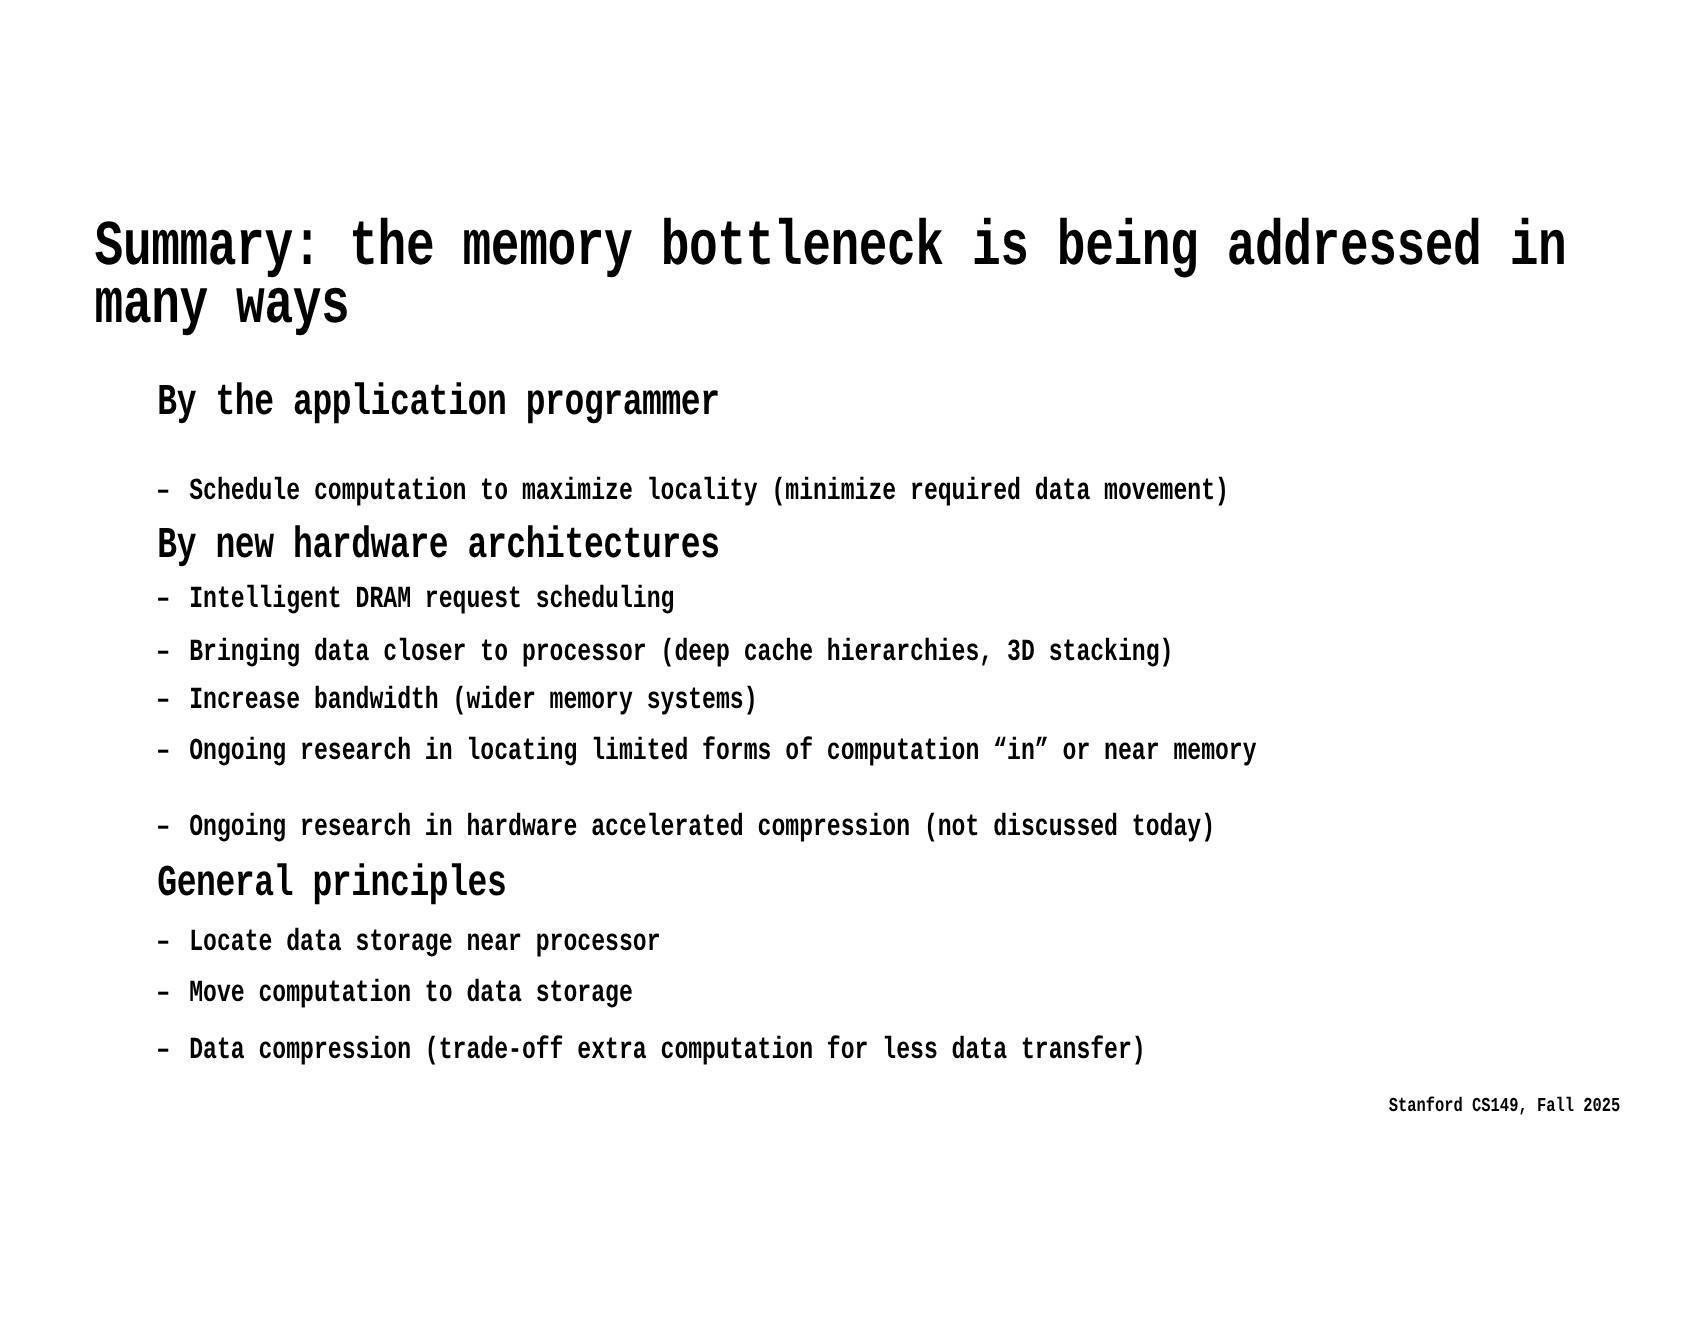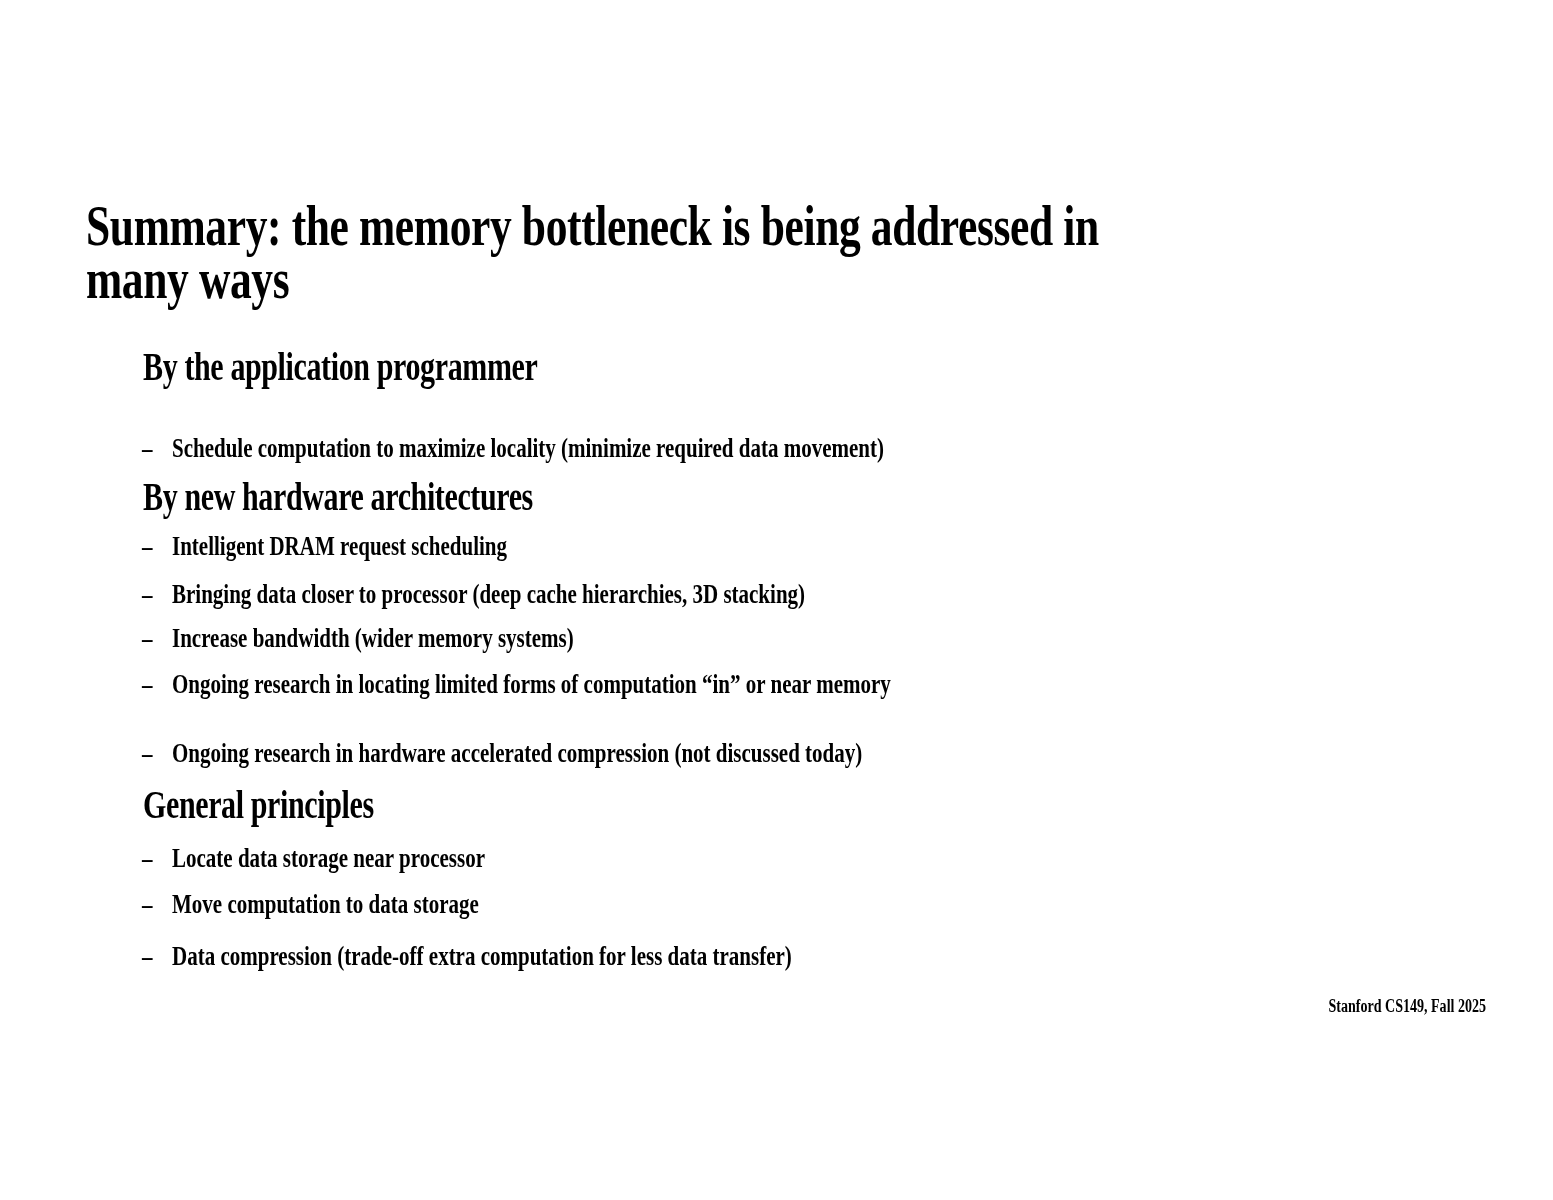--- a/index.html
+++ b/index.html
@@ -6,21 +6,21 @@
     margin: 0;
     padding: 0;
     background: #ffffff;
   }
   .slide {
     position: relative;
     width: 1500px;
     height: 1200px;
     background: #ffffff;
     color: #000000;
-    font-family: Liberation Serif, serif;
+    font-family: Liberation Mono, monospace;
     font-weight: 700;
     overflow: hidden;
     border-radius: 16px;
   }
   .cond {
     transform: scaleX(0.75);
     transform-origin: 0 0;
   }
   .title {
     position: absolute;
@@ -46,21 +46,21 @@
     line-height: 1.2;
     display: flex;
     white-space: nowrap;
   }
   .dash {
     flex: 0 0 40px;
     width: 40px;
   }
   .footer-wrap {
     position: absolute;
-    right: 14px;
+    right: 27px;
     top: 996px;
     font-size: 18px;
     line-height: 1.2;
     text-align: right;
     white-space: nowrap;
   }
   .footer-inner {
     display: inline-block;
     transform: scaleX(0.78);
     transform-origin: 100% 0;

